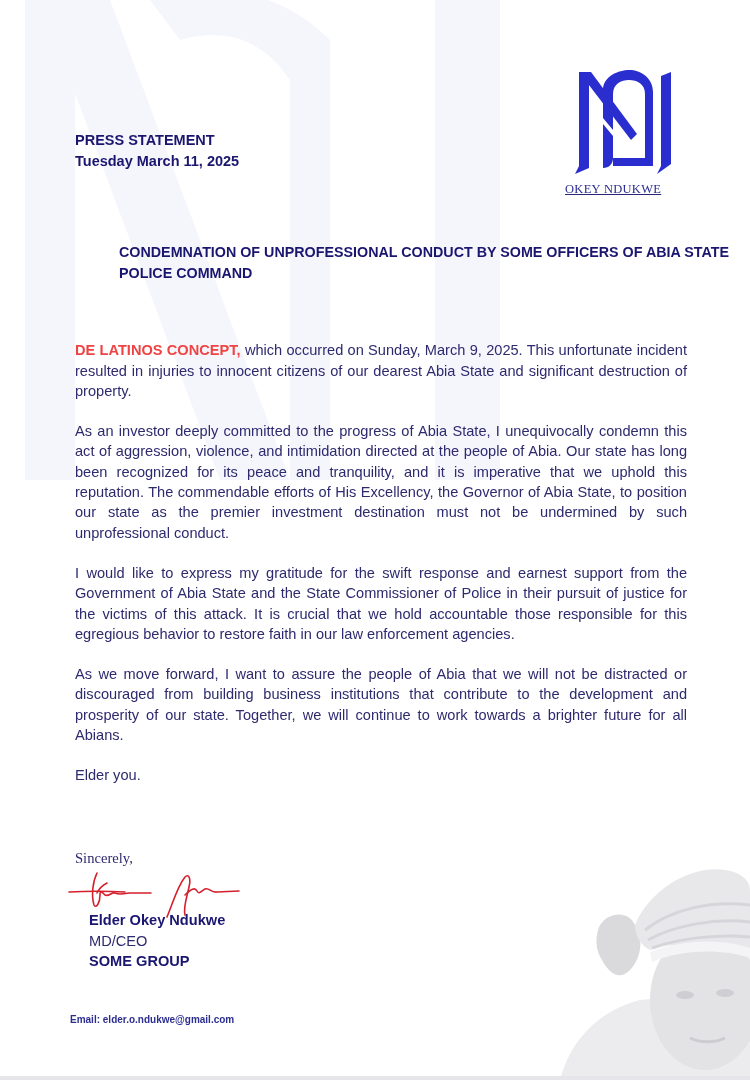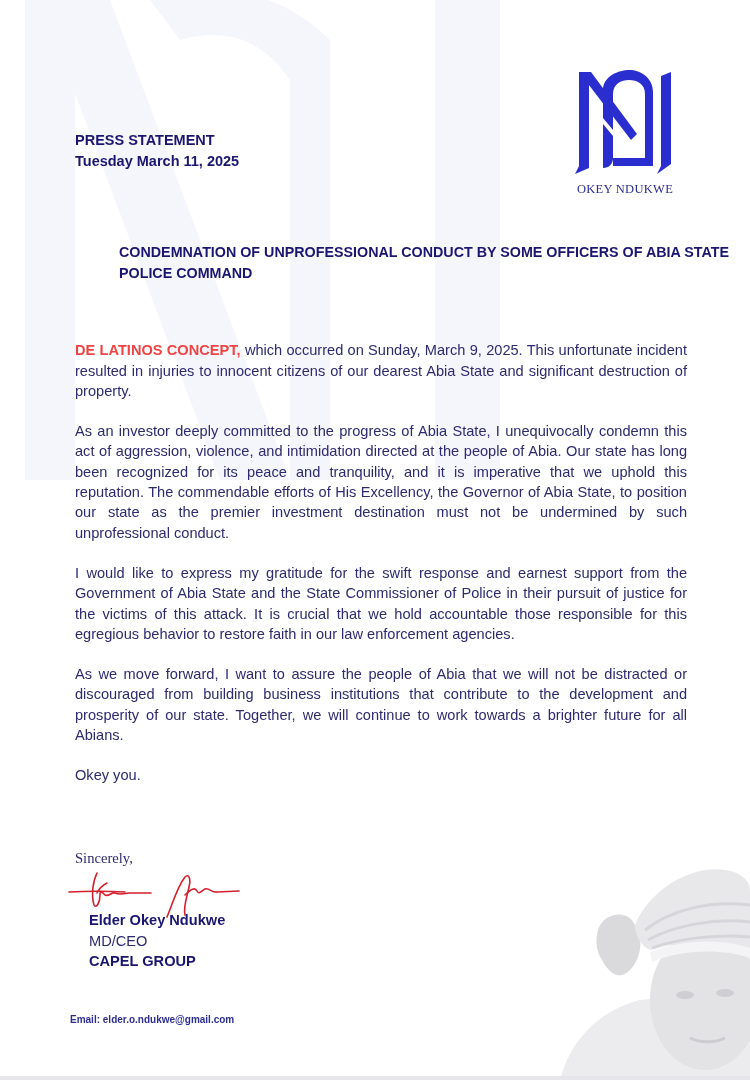--- a/index.html
+++ b/index.html
@@ -24,21 +24,21 @@
       pointer-events: none;
       z-index: 0;
     }
     .logo {
       position: absolute;
       left: 565px;
       top: 68px;
       width: 120px;
       height: 140px;
       z-index: 2;
-      text-align: center;
+      text-decoration: underline;
     }
     .logo svg {
       display: block;
       margin: 0 auto;
     }
     .logo-text {
       font-family: "Liberation Serif", "DejaVu Serif", serif;
       font-size: 12.5px;
       letter-spacing: 0.3px;
       color: #2b2e8f;
@@ -190,39 +190,39 @@
   <div class="title">CONDEMNATION OF UNPROFESSIONAL CONDUCT BY SOME OFFICERS OF ABIA STATE POLICE COMMAND</div>
 
   <div class="body-text">
     <p>
       <br>
       <span class="strong">DE LATINOS CONCEPT,</span><span> which occurred on Sunday, March 9, 2025. This unfortunate incident resulted in injuries to innocent citizens of our dearest Abia State and significant destruction of property.</span>
     </p>
     <p>As an investor deeply committed to the progress of Abia State, I unequivocally condemn this act of aggression, violence, and intimidation directed at the people of Abia. Our state has long been recognized for its peace and tranquility, and it is imperative that we uphold this reputation. The commendable efforts of His Excellency, the Governor of Abia State, to position our state as the premier investment destination must not be undermined by such unprofessional conduct.</p>
     <p>I would like to express my gratitude for the swift response and earnest support from the Government of Abia State and the State Commissioner of Police in their pursuit of justice for the victims of this attack. It is crucial that we hold accountable those responsible for this egregious behavior to restore faith in our law enforcement agencies.</p>
     <p>As we move forward, I want to assure the people of Abia that we will not be distracted or discouraged from building business institutions that contribute to the development and prosperity of our state. Together, we will continue to work towards a brighter future for all Abians.</p>
-    <p>Okey you.</p>
+    <p>Elder you.</p>
   </div>
 
   <div class="sincerely">Sincerely,</div>
 
   <svg class="signature" viewBox="0 0 175 55" xmlns="http://www.w3.org/2000/svg">
     <g fill="none" stroke="#d4202c" stroke-width="1.6" stroke-linecap="round" stroke-linejoin="round">
       <path d="M2,27 C20,26 40,26 58,27"></path>
       <path d="M30,8 C26,16 24,30 27,40 C29,44 33,38 33,30 C33,24 36,28 38,30 C42,32 44,27 48,28 C52,30 56,29 62,28 L84,28"></path>
       <path d="M40,18 C36,20 32,24 30,28"></path>
       <path d="M100,52 C106,38 110,22 118,12 C122,8 124,14 122,22 C120,32 116,42 118,50"></path>
       <path d="M118,30 C124,24 128,22 130,26 C132,30 134,26 138,24 C142,22 144,28 150,27 L172,26"></path>
     </g>
   </svg>
 
   <div class="signer">
     <div class="name">Elder Okey Ndukwe</div>
     <div class="role">MD/CEO</div>
-    <div class="org">CAPEL GROUP</div>
+    <div class="org">SOME GROUP</div>
   </div>
 
   <div class="email">Email: elder.o.ndukwe@gmail.com</div>
 </div>
 
 <svg class="photo" viewBox="0 0 210 240" xmlns="http://www.w3.org/2000/svg">
 
   <path d="M20,240 C30,200 60,170 100,160 L210,150 L210,240 Z" fill="#ececee"></path>
 
   <path d="M60,85 C70,70 90,72 95,85 C105,100 100,120 90,130 C80,140 70,135 62,120 C55,110 55,95 60,85 Z" fill="#dadadd"></path>

